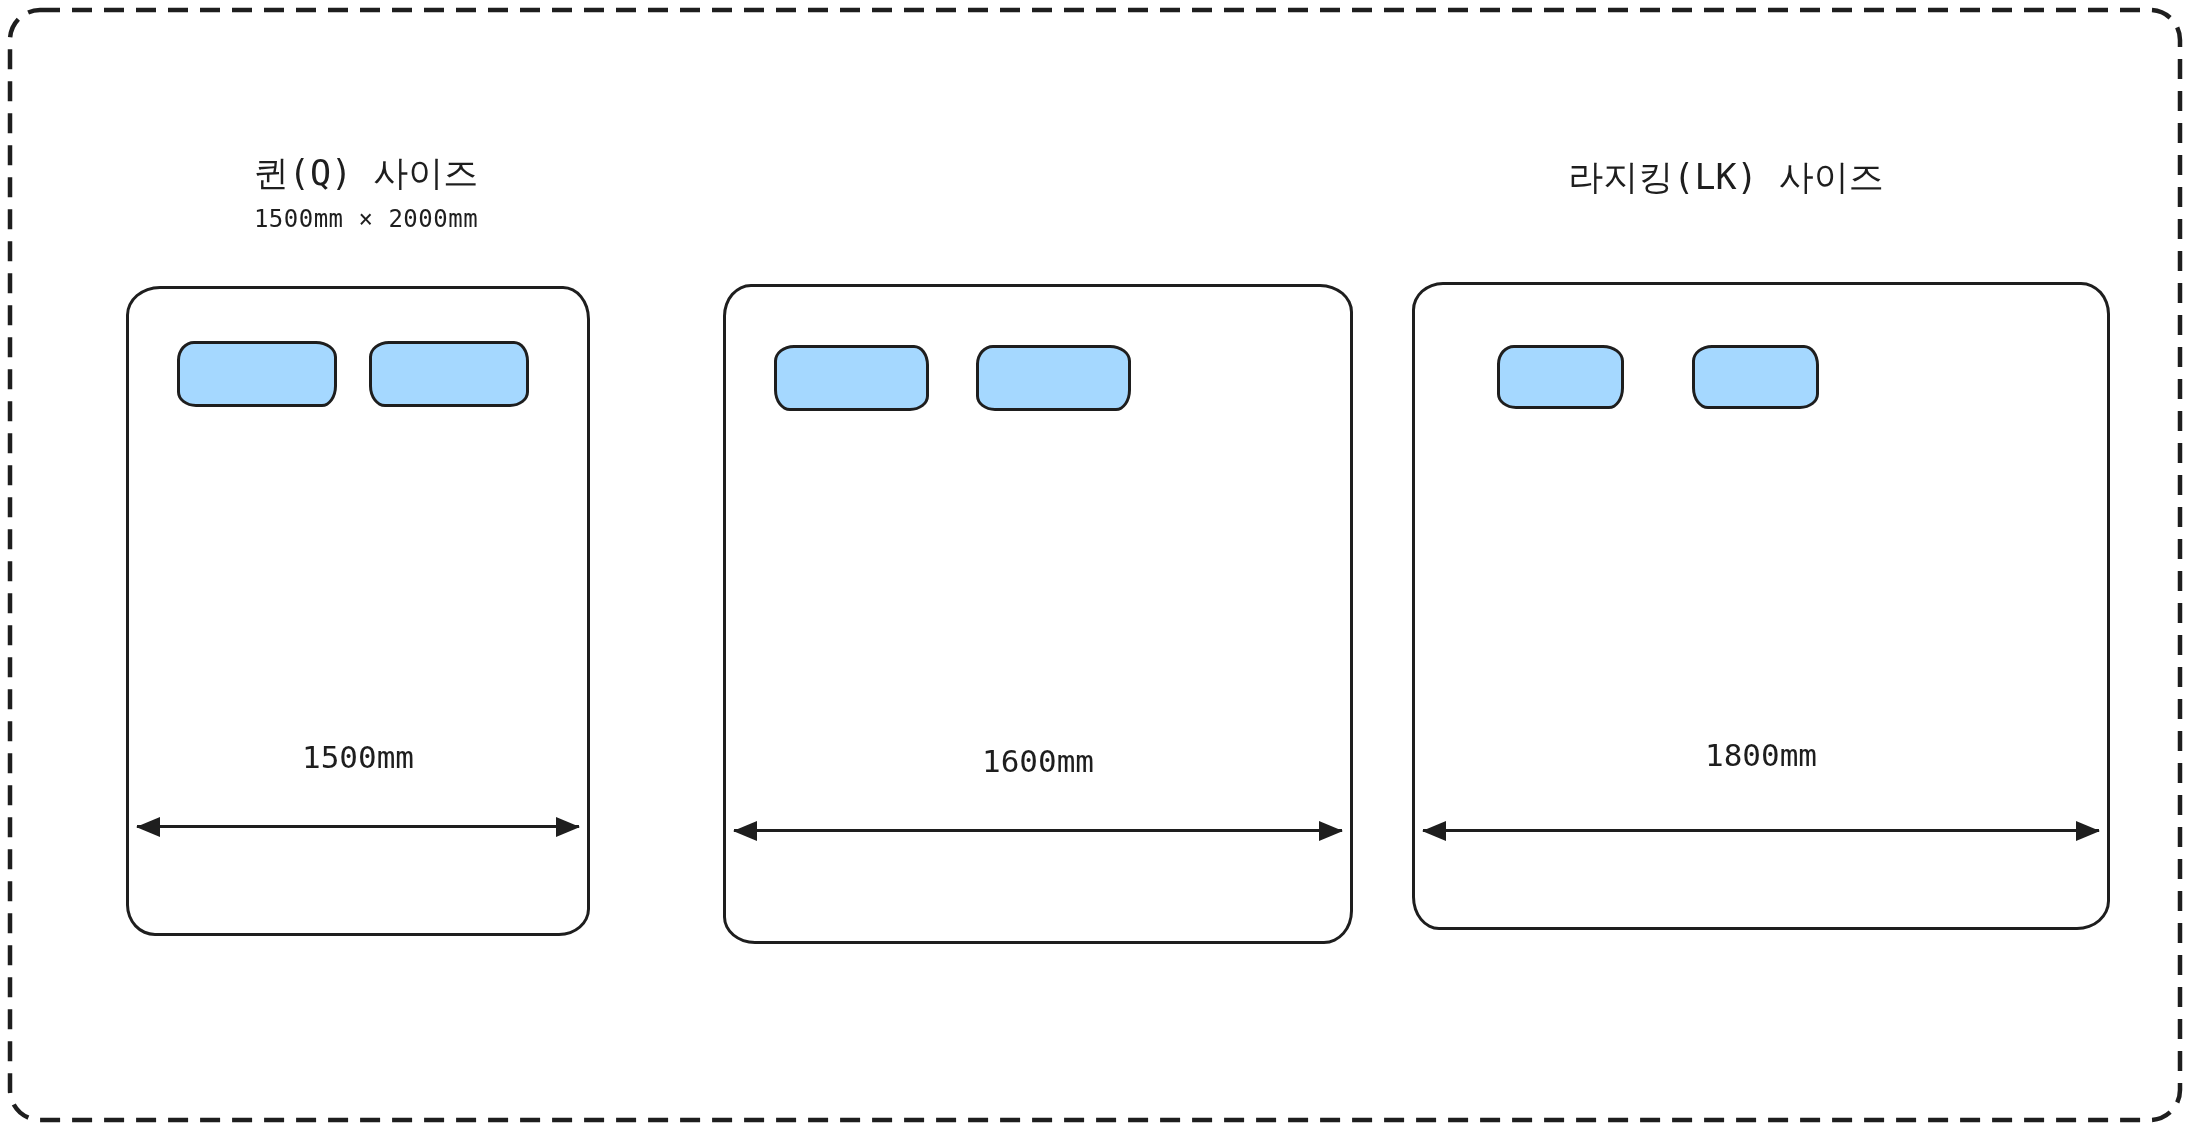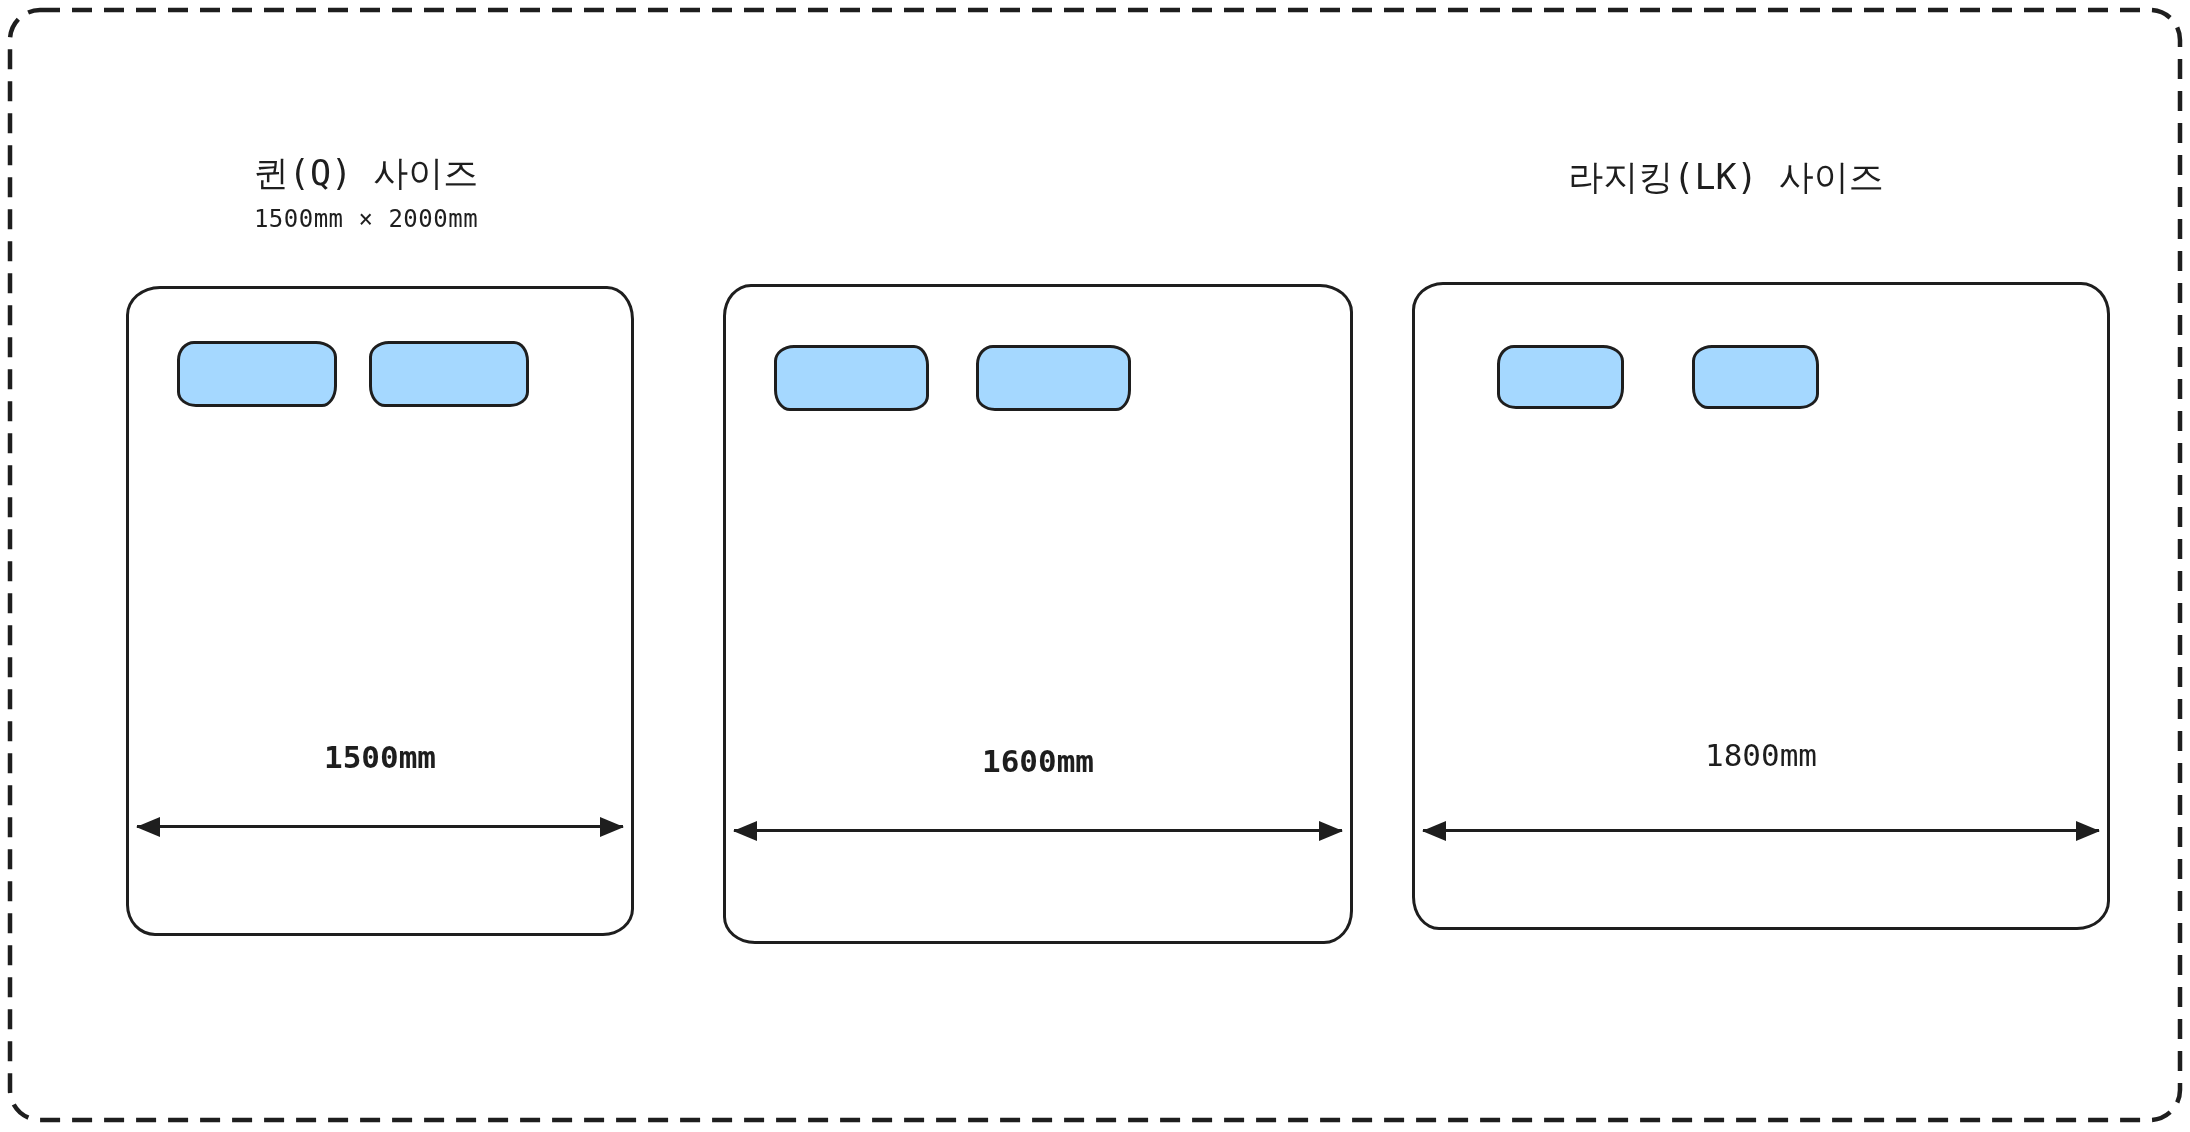--- a/index.html
+++ b/index.html
@@ -94,30 +94,30 @@
 <div class="stage">
 
   <svg class="frame-svg" viewBox="0 0 2190 1132" xmlns="http://www.w3.org/2000/svg">
     <rect x="10" y="10" width="2170" height="1110" rx="30" ry="30" fill="none" stroke="#1e1e1e" stroke-width="4.5" stroke-dasharray="20 12" stroke-linecap="butt"></rect>
   </svg>
 
   <div class="title-block" style="left:96px; top:138px; width:540px;margin-top:12px;">
     <div class="bed-title">퀸(Q) 사이즈</div>
     <div class="bed-dims">1500mm × 2000mm</div>
   </div>
-  <div class="bed r1" style="left:126px; top:286px; width:508px; height:650px;font-weight:bold;">
+  <div class="bed r1" style="left:126px; top:286px; width:464px; height:650px;">
     <div class="pillow p1" style="left:48px; top:52px; width:160px; height:66px;"></div>
     <div class="pillow p2" style="left:240px; top:52px; width:160px; height:66px;"></div>
     <div class="width-label" style="top:450px;">1500mm</div>
     <div class="arrow" style="left:8px; right:8px; top:536px;"></div>
   </div>
 
   <div class="title-block" style="left:693px; top:138px; width:630px;">
   </div>
-  <div class="bed r2" style="left:723px; top:284px; width:630px; height:660px;font-weight:bold;">
+  <div class="bed r2" style="left:723px; top:284px; width:630px; height:660px;">
     <div class="pillow p2" style="left:48px; top:58px; width:155px; height:66px;"></div>
     <div class="pillow p1" style="left:250px; top:58px; width:155px; height:66px;"></div>
     <div class="width-label" style="top:456px;">1600mm</div>
     <div class="arrow" style="left:8px; right:8px; top:542px;"></div>
   </div>
 
   <div class="title-block" style="left:1377px; top:154px; width:698px;">
     <div class="bed-title">라지킹(LK) 사이즈</div>
   </div>
   <div class="bed r3" style="left:1412px; top:282px; width:698px; height:648px;">

